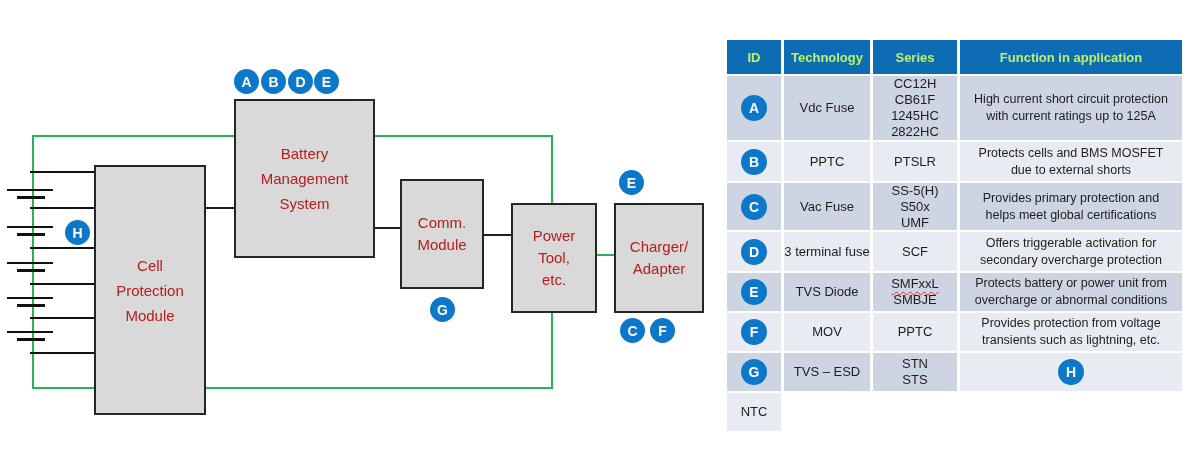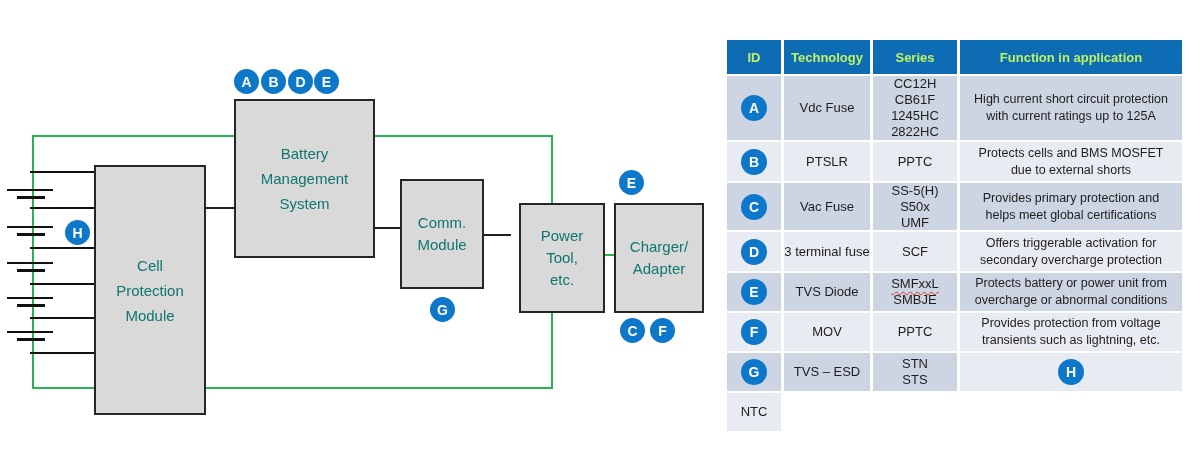--- a/index.html
+++ b/index.html
@@ -8,21 +8,21 @@
 
   
   .abs{position:absolute;}
   .green-rect{left:32px;top:135px;width:521px;height:254px;border:2px solid #27b356;
               box-sizing:border-box;z-index:1;}
   .gline{background:#27b356;z-index:2;}
   .kline{background:#1f1f1f;z-index:2;}
   .cellline{background:#111;z-index:2;}
   .dbox{background:#d9d9d9;border:2px solid #262626;box-sizing:border-box;z-index:3;
         display:flex;align-items:center;justify-content:center;text-align:center;}
-  .dbox span{display:block;font-size:15px;line-height:25px;color:#0f766e;}
+  .dbox span{display:block;font-size:15px;line-height:25px;color:#b91c1c;}
   .dbox.small span{line-height:22px;}
   .badge{width:25px;height:25px;border-radius:50%;background:#0d78c9;color:#fff;
          font-size:14px;font-weight:bold;display:flex;align-items:center;justify-content:center;
          z-index:5;}
 
   
   .apptable{left:727px;top:40px;width:456px;display:grid;z-index:4;
             grid-template-columns:54px 86px 84px 222px;
             grid-template-rows:34px 64px 39px 47px 39px 38px 38px 38px 38px;
             column-gap:3px;row-gap:2px;}
@@ -81,21 +81,21 @@
       <span>Management</span>
       <span>System</span>
     </div>
   </div>
   <div class="abs dbox small" style="left:400px;top:179px;width:84px;height:110px;">
     <div>
       <span>Comm.</span>
       <span>Module</span>
     </div>
   </div>
-  <div class="abs dbox small" style="left:511px;top:203px;width:86px;height:110px;margin-left:8px;">
+  <div class="abs dbox small" style="left:511px;top:203px;width:86px;height:110px;">
     <div>
       <span>Power</span>
       <span>Tool,</span>
       <span>etc.</span>
     </div>
   </div>
   <div class="abs dbox small" style="left:614px;top:203px;width:90px;height:110px;">
     <div>
       <span>Charger/</span>
       <span>Adapter</span>
@@ -132,25 +132,25 @@
     </div>
     <div class="td r-dark">
       <span class="fn">High current short circuit protection</span>
       <span class="fn">with current ratings up to 125A</span>
     </div>
 
     <div class="td r-light">
         <div class="idbadge">B</div>
       </div>
     <div class="td r-light">
+        <span class="ln">PPTC</span>
+      </div>
+    <div class="td r-light">
       <span class="ln">PTSLR</span>
     </div>
-    <div class="td r-light">
-        <span class="ln">PPTC</span>
-      </div>
     <div class="td r-light">
       <span class="fn">Protects cells and BMS MOSFET</span>
       <span class="fn">due to external shorts</span>
     </div>
 
     <div class="td r-dark">
         <div class="idbadge">C</div>
       </div>
     <div class="td r-dark">
         <span class="ln">Vac Fuse</span>

